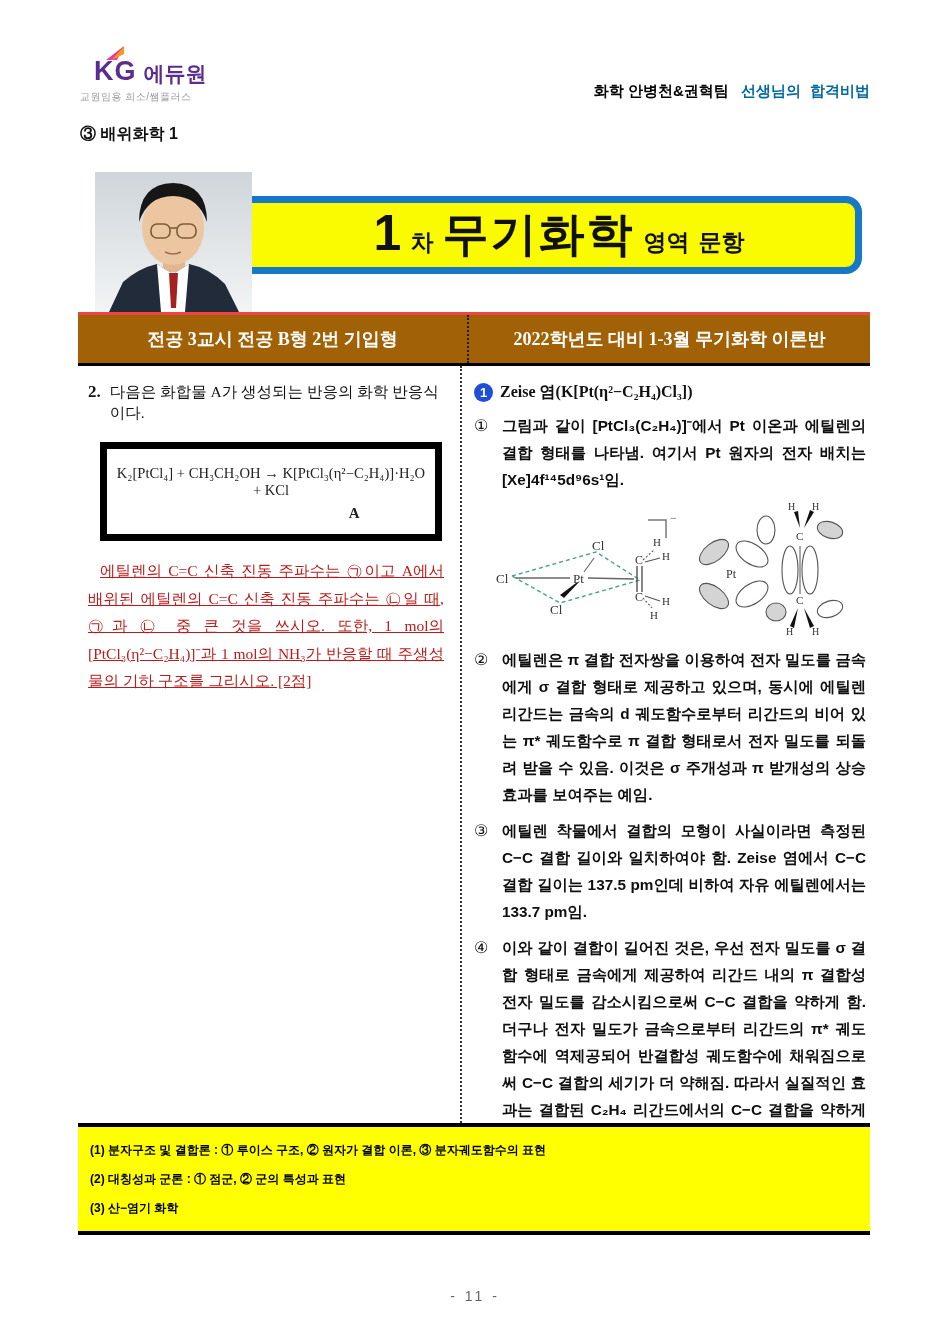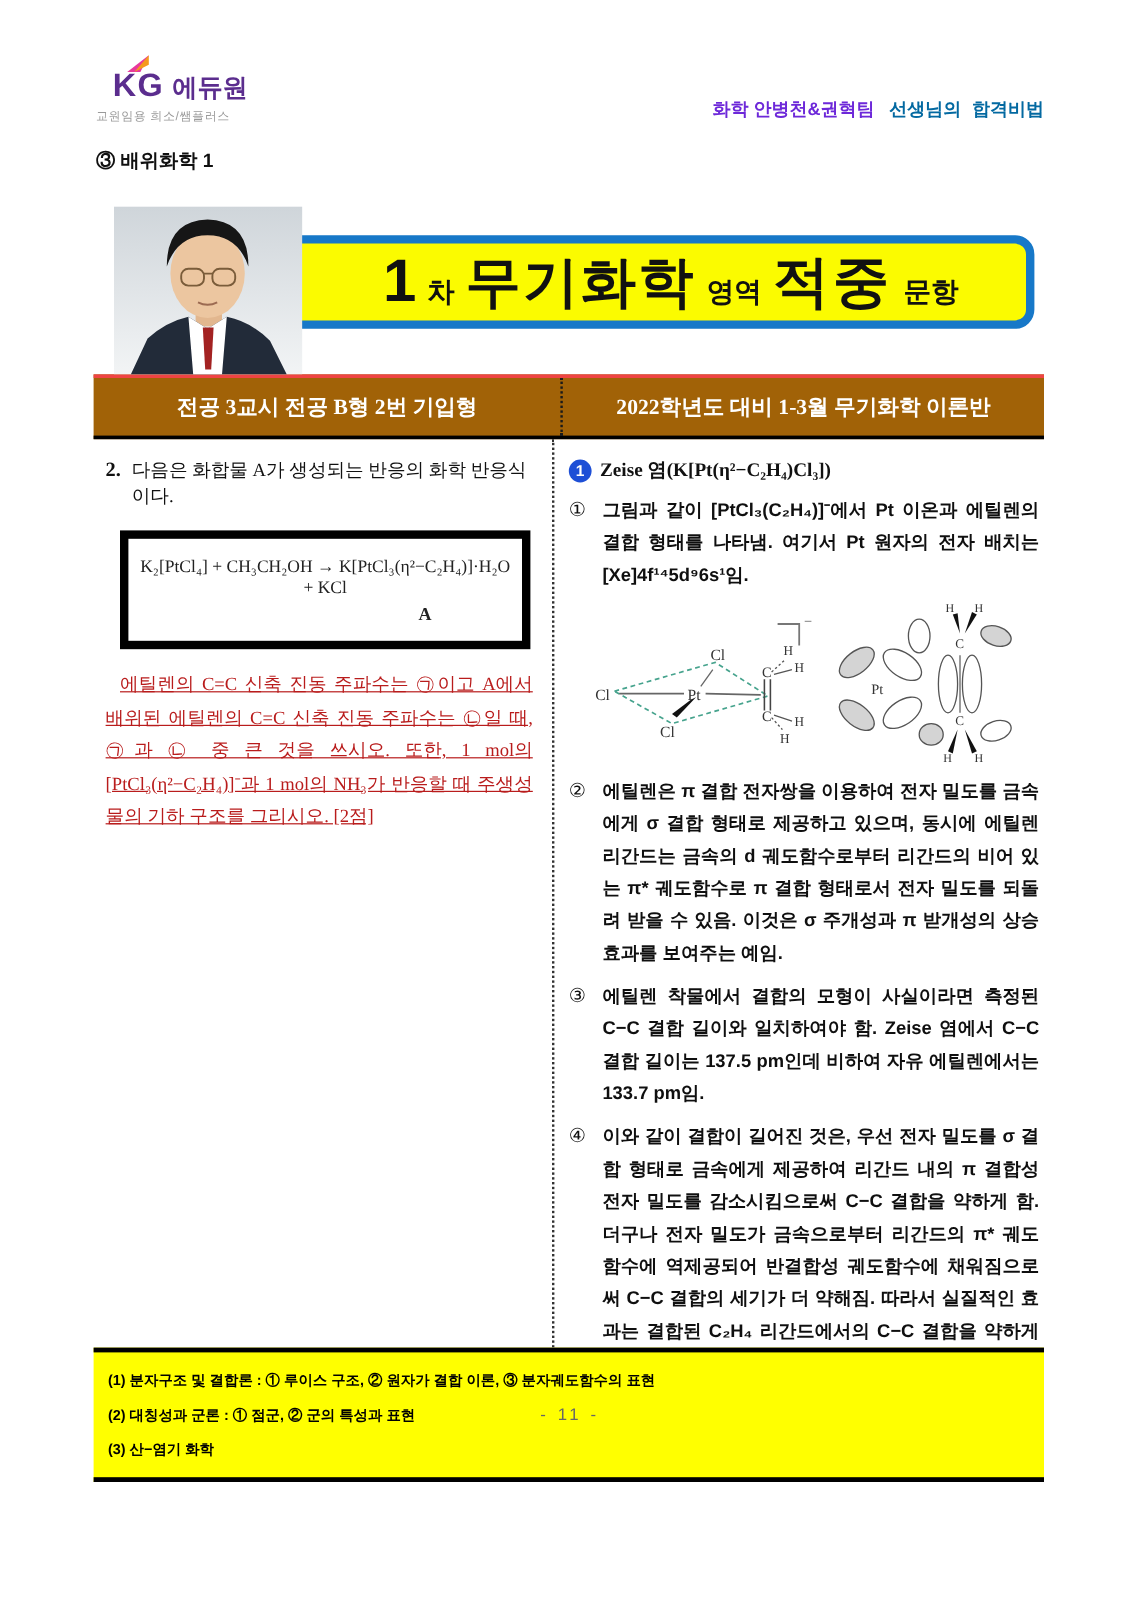--- a/index.html
+++ b/index.html
@@ -7,21 +7,21 @@
 
   
   .logo{position:absolute;left:80px;top:58px;}
   .logo-row{display:flex;align-items:flex-end;gap:7px;margin-left:14px;}
   .logo-kg{font-size:27px;font-weight:bold;color:#5b2d8e;letter-spacing:1px;line-height:1;}
   .logo-brand{font-size:21px;font-weight:bold;color:#5b2d8e;line-height:1.05;}
   .logo-mark{position:absolute;left:24px;top:-14px;}
   .logo-tagline{font-size:10px;color:#9a9a9a;margin-top:5px;letter-spacing:.5px;}
 
   .header-right{position:absolute;right:80px;top:82px;font-size:15px;font-weight:bold;white-space:nowrap;}
-  .header-right .dark{color:#6d28d9;}
+  .header-right .dark{color:#000000;}
   .header-right .green{color:#0369a1;margin-left:8px;font-family:Liberation Mono, monospace;}
 
   .section-title{position:absolute;left:80px;top:124px;font-size:16px;font-weight:bold;color:#101010;}
 
   
   .banner-box{position:absolute;left:226px;top:196px;width:622px;height:64px;background:#fbfb00;
     border:7px solid #1778c8;border-radius:16px;display:flex;align-items:center;justify-content:center;z-index:1;}
   .banner-inner{display:flex;align-items:baseline;gap:9px;padding-left:30px;white-space:nowrap;}
   .bn-num{font-size:50px;font-weight:600;line-height:1;}
   .bn-small{font-size:23px;font-weight:bold;}
@@ -58,21 +58,21 @@
   .ans-item{display:flex;gap:5px;font-size:15.3px;font-weight:bold;line-height:27px;margin-bottom:9px;
     text-align:justify;color:#0f0f0f;}
   .ans-item .num{flex:0 0 23px;font-weight:normal;font-size:16px;}
   .diagram{display:flex;gap:6px;margin:2px 0 10px 14px;align-items:center;}
   svg text{font-family:"Liberation Serif",serif;}
 
   
   .footer-box{border-top:4px solid #000;border-bottom:4px solid #000;background:#ffff00;padding:9px 12px 8px;}
   .footer-line{font-size:12px;font-weight:bold;line-height:29px;color:#000;}
 
-  .page-number{position:absolute;top:1170px;left:0;width:100%;text-align:center;color:#666;
+  .page-number{position:absolute;top:1288px;left:0;width:100%;text-align:center;color:#666;
     font-size:14px;letter-spacing:3px;}
 </style>
 </head>
 <body>
 
 <div class="logo">
   <div class="logo-row">
     <span class="logo-mark">
       <svg width="22" height="18" viewBox="0 0 22 18">
         <polygon points="2,16 20,2 13,16" fill="#e8399c"></polygon>
@@ -91,21 +91,20 @@
 </div>
 
 <div class="section-title">③ 배위화학 1</div>
 
 <div class="banner-box">
   <div class="banner-inner">
     <span class="bn-num">1</span>
     <span class="bn-small">차</span>
     <span class="bn-big">무기화학</span>
     <span class="bn-small">영역</span>
-    <span class="bn-hit">적중</span>
     <span class="bn-small">문항</span>
   </div>
 </div>
 
 <div class="photo">
   <svg width="157" height="140" viewBox="0 0 157 140">
     <defs>
       <linearGradient id="bgIG" x1="0" y1="0" x2="0" y2="1">
         <stop offset="0" stop-color="#cfd5da"></stop>
           <stop offset="1" stop-color="#f2f4f5"></stop>

